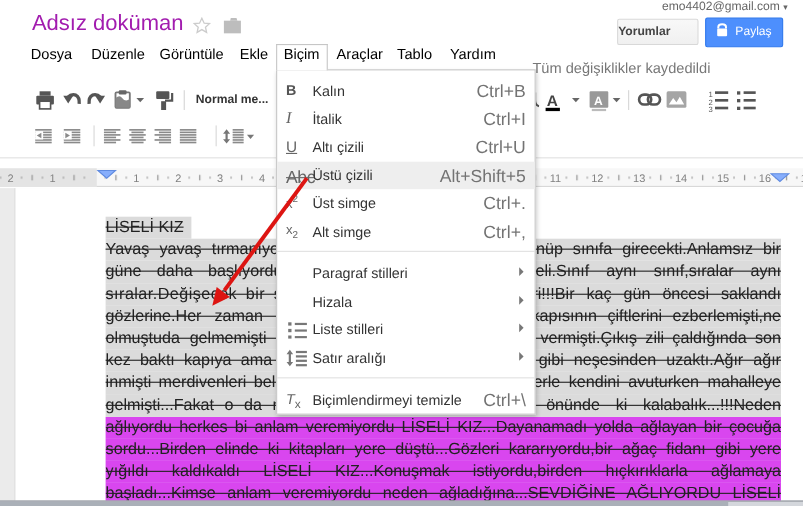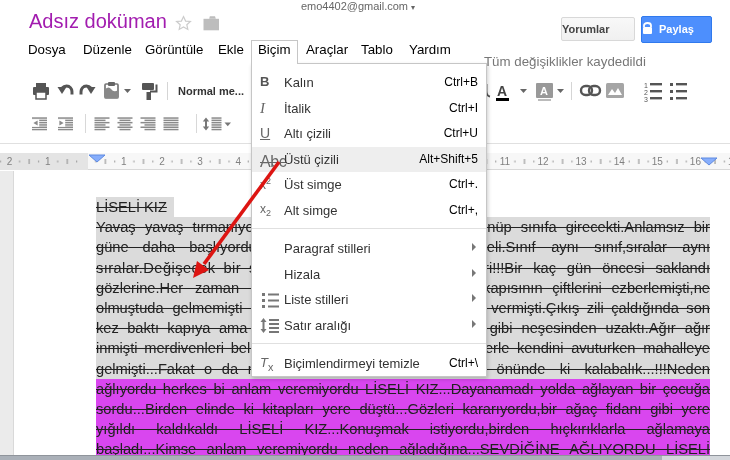--- a/index.html
+++ b/index.html
@@ -1,23 +1,23 @@
 <!DOCTYPE html>
 <html><head><meta charset="utf-8">
 <style>
 *{margin:0;padding:0;box-sizing:border-box}
 html,body{width:730px;height:460px;overflow:hidden;background:#fff;font-family:"Liberation Sans",sans-serif}
 .abs{position:absolute}
 #stage{position:relative;width:730px;height:460px;overflow:hidden}
 
-#account{left:0;top:0;width:716px;text-align:center;font-size:11px;color:#666}
+#account{left:0;top:0;width:716px;text-align:right;font-size:11px;color:#666}
 #doctitle{left:29px;top:10px;font-size:20px;color:#a21caf}
 
 #btn-com{left:561px;top:17px;width:74px;height:24px;background:linear-gradient(#f8f8f8,#f0f0f0);border:1px solid #d8d8d8;border-radius:2px;font-size:11px;font-weight:bold;color:#444;text-align:left;line-height:22px}
-#btn-share{left:641px;top:16px;width:71px;height:27px;background:#4d8ffd;border:1px solid #3079ed;border-radius:2px;font-size:11px;font-weight:bold;color:#fff;text-align:left;line-height:25px}
+#btn-share{left:641px;top:16px;width:71px;height:27px;background:#4d8ffd;border:1px solid #3079ed;border-radius:2px;font-size:11px;font-weight:normal;color:#fff;text-align:center;line-height:25px}
 
 .mi{position:absolute;top:42px;font-size:13.3px;color:#000}
 #tab{left:251px;top:40px;width:47px;height:24px;background:#fff;border:1px solid #c6c6c6;border-bottom:none;z-index:30}
 #savemsg{left:484px;top:54px;font-size:13.3px;color:#777}
 
 #tbline{left:0;top:143px;width:730px;height:1px;background:#e0e0e0}
 #normalme{left:178px;top:85px;font-size:11px;font-weight:bold;color:#333}
 
 #ruler{left:0;top:153px;width:730px;height:17px;background:#f7f7f7;border-bottom:1px solid #d8d8d8}
 #rulermL{left:0;top:153px;width:88px;height:17px;background:#e4e4e4}
@@ -28,21 +28,21 @@
 .ln{height:20.2px;line-height:20.2px;background:#d946ef;text-decoration:line-through;white-space:nowrap;text-align:justify;text-align-last:justify;overflow:hidden}
 .lp{position:relative;height:20.2px;line-height:20.2px;background:#dbdbdb}
 .lp .L{position:absolute;left:0;top:0;white-space:nowrap;text-decoration:line-through}
 .lp .R{position:absolute;right:0;top:0;white-space:nowrap;text-decoration:line-through}
 #titleln{height:20.2px;line-height:20.2px}
 #titleln span{background:#dbdbdb;text-decoration:line-through;padding-right:7.5px;display:inline-block;height:20.2px}
 
 #menu{left:251px;top:63px;width:236px;height:314px;background:#fff;border:1px solid #c6c6c6;box-shadow:1px 2px 4px rgba(0,0,0,.2);z-index:20;padding-top:6px}
 .mrow{position:relative;height:25.5px;font-size:13px;color:#333}
 .mrow .lab{position:absolute;left:32px;top:5px}
-.mrow .sc{position:absolute;right:8px;top:5px;color:#000000;font-size:12px}
+.mrow .sc{position:absolute;right:8px;top:5px;color:#737373;font-size:16px}
 .mrow .ico{position:absolute;left:8px;top:4px;width:22px;height:17px;color:#666}
 .mrow .arr{position:absolute;right:10px;top:7px;width:0;height:0;border-left:4px solid #777;border-top:4px solid transparent;border-bottom:4px solid transparent}
 .msep{height:1px;background:#e0e0e0;margin:5px 0 7px}
 #hl{background:#eee}
 
 #hscroll{left:0;top:455px;width:730px;height:5px;background:#d4d7dc;border-top:1px solid #8f949b}
 #hthumb{left:0;top:456px;width:662px;height:4px;background:#aab0b8}
 </style></head>
 <body>
 <div id="stage">

